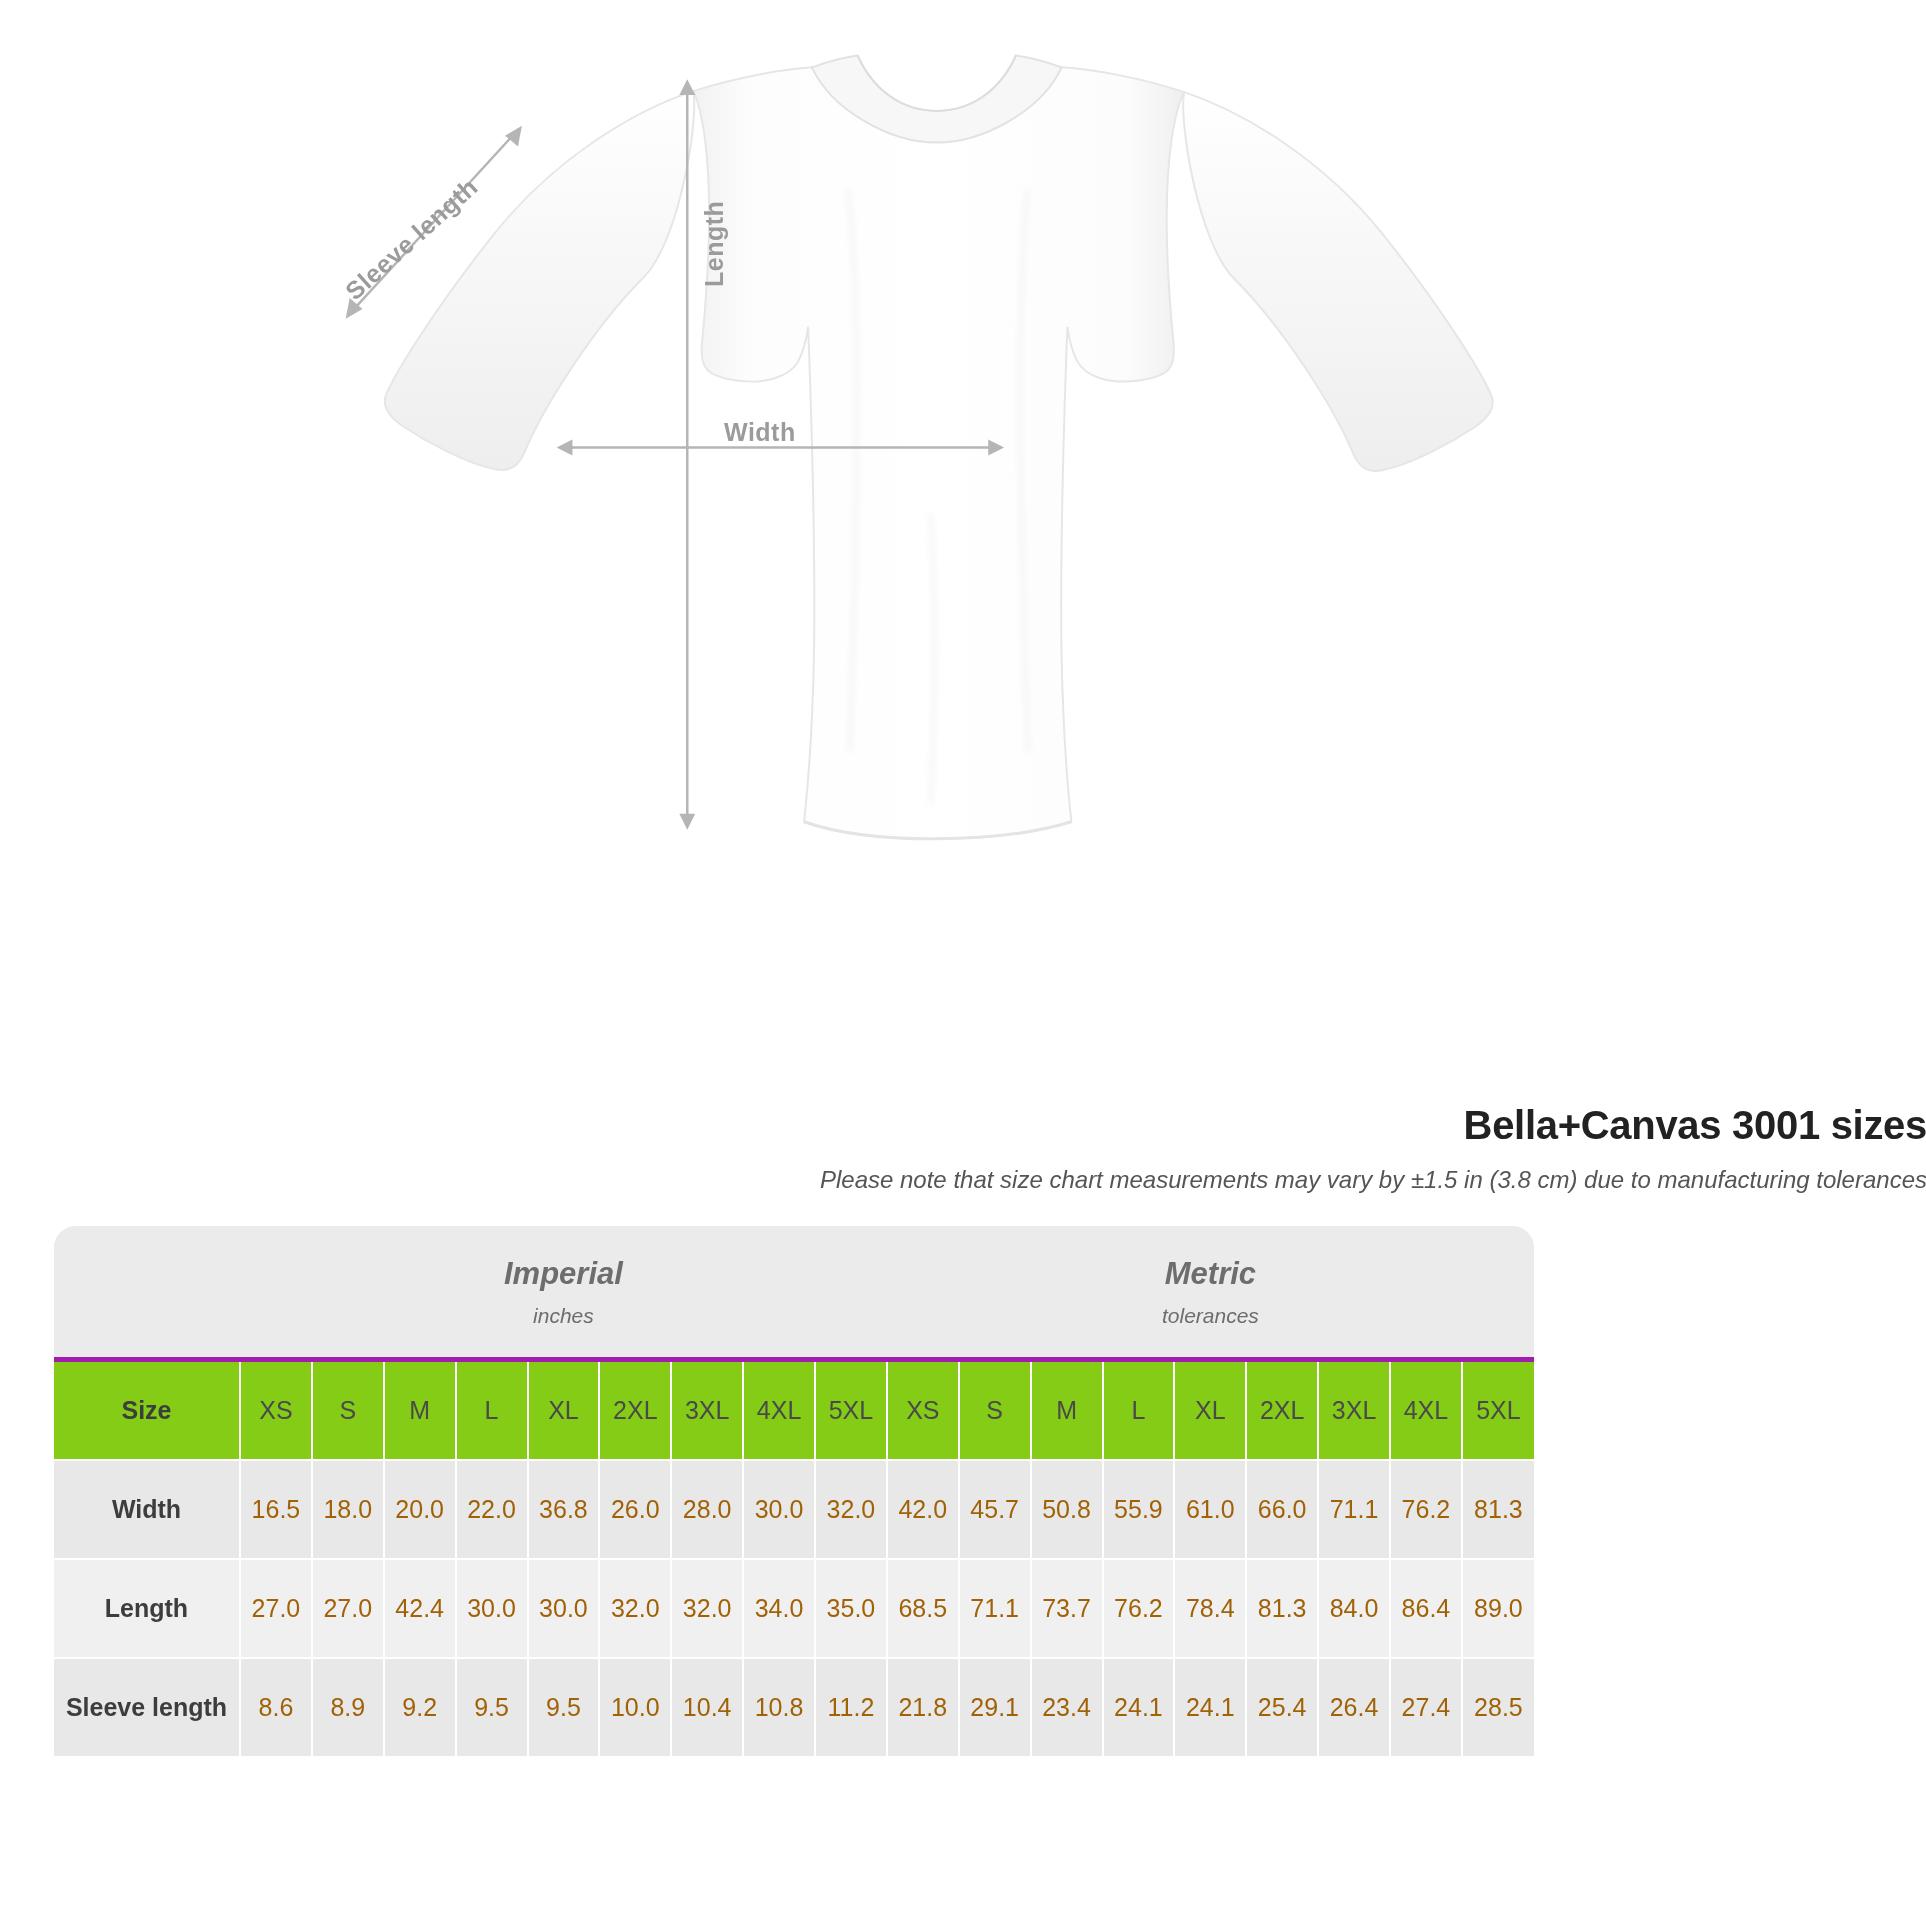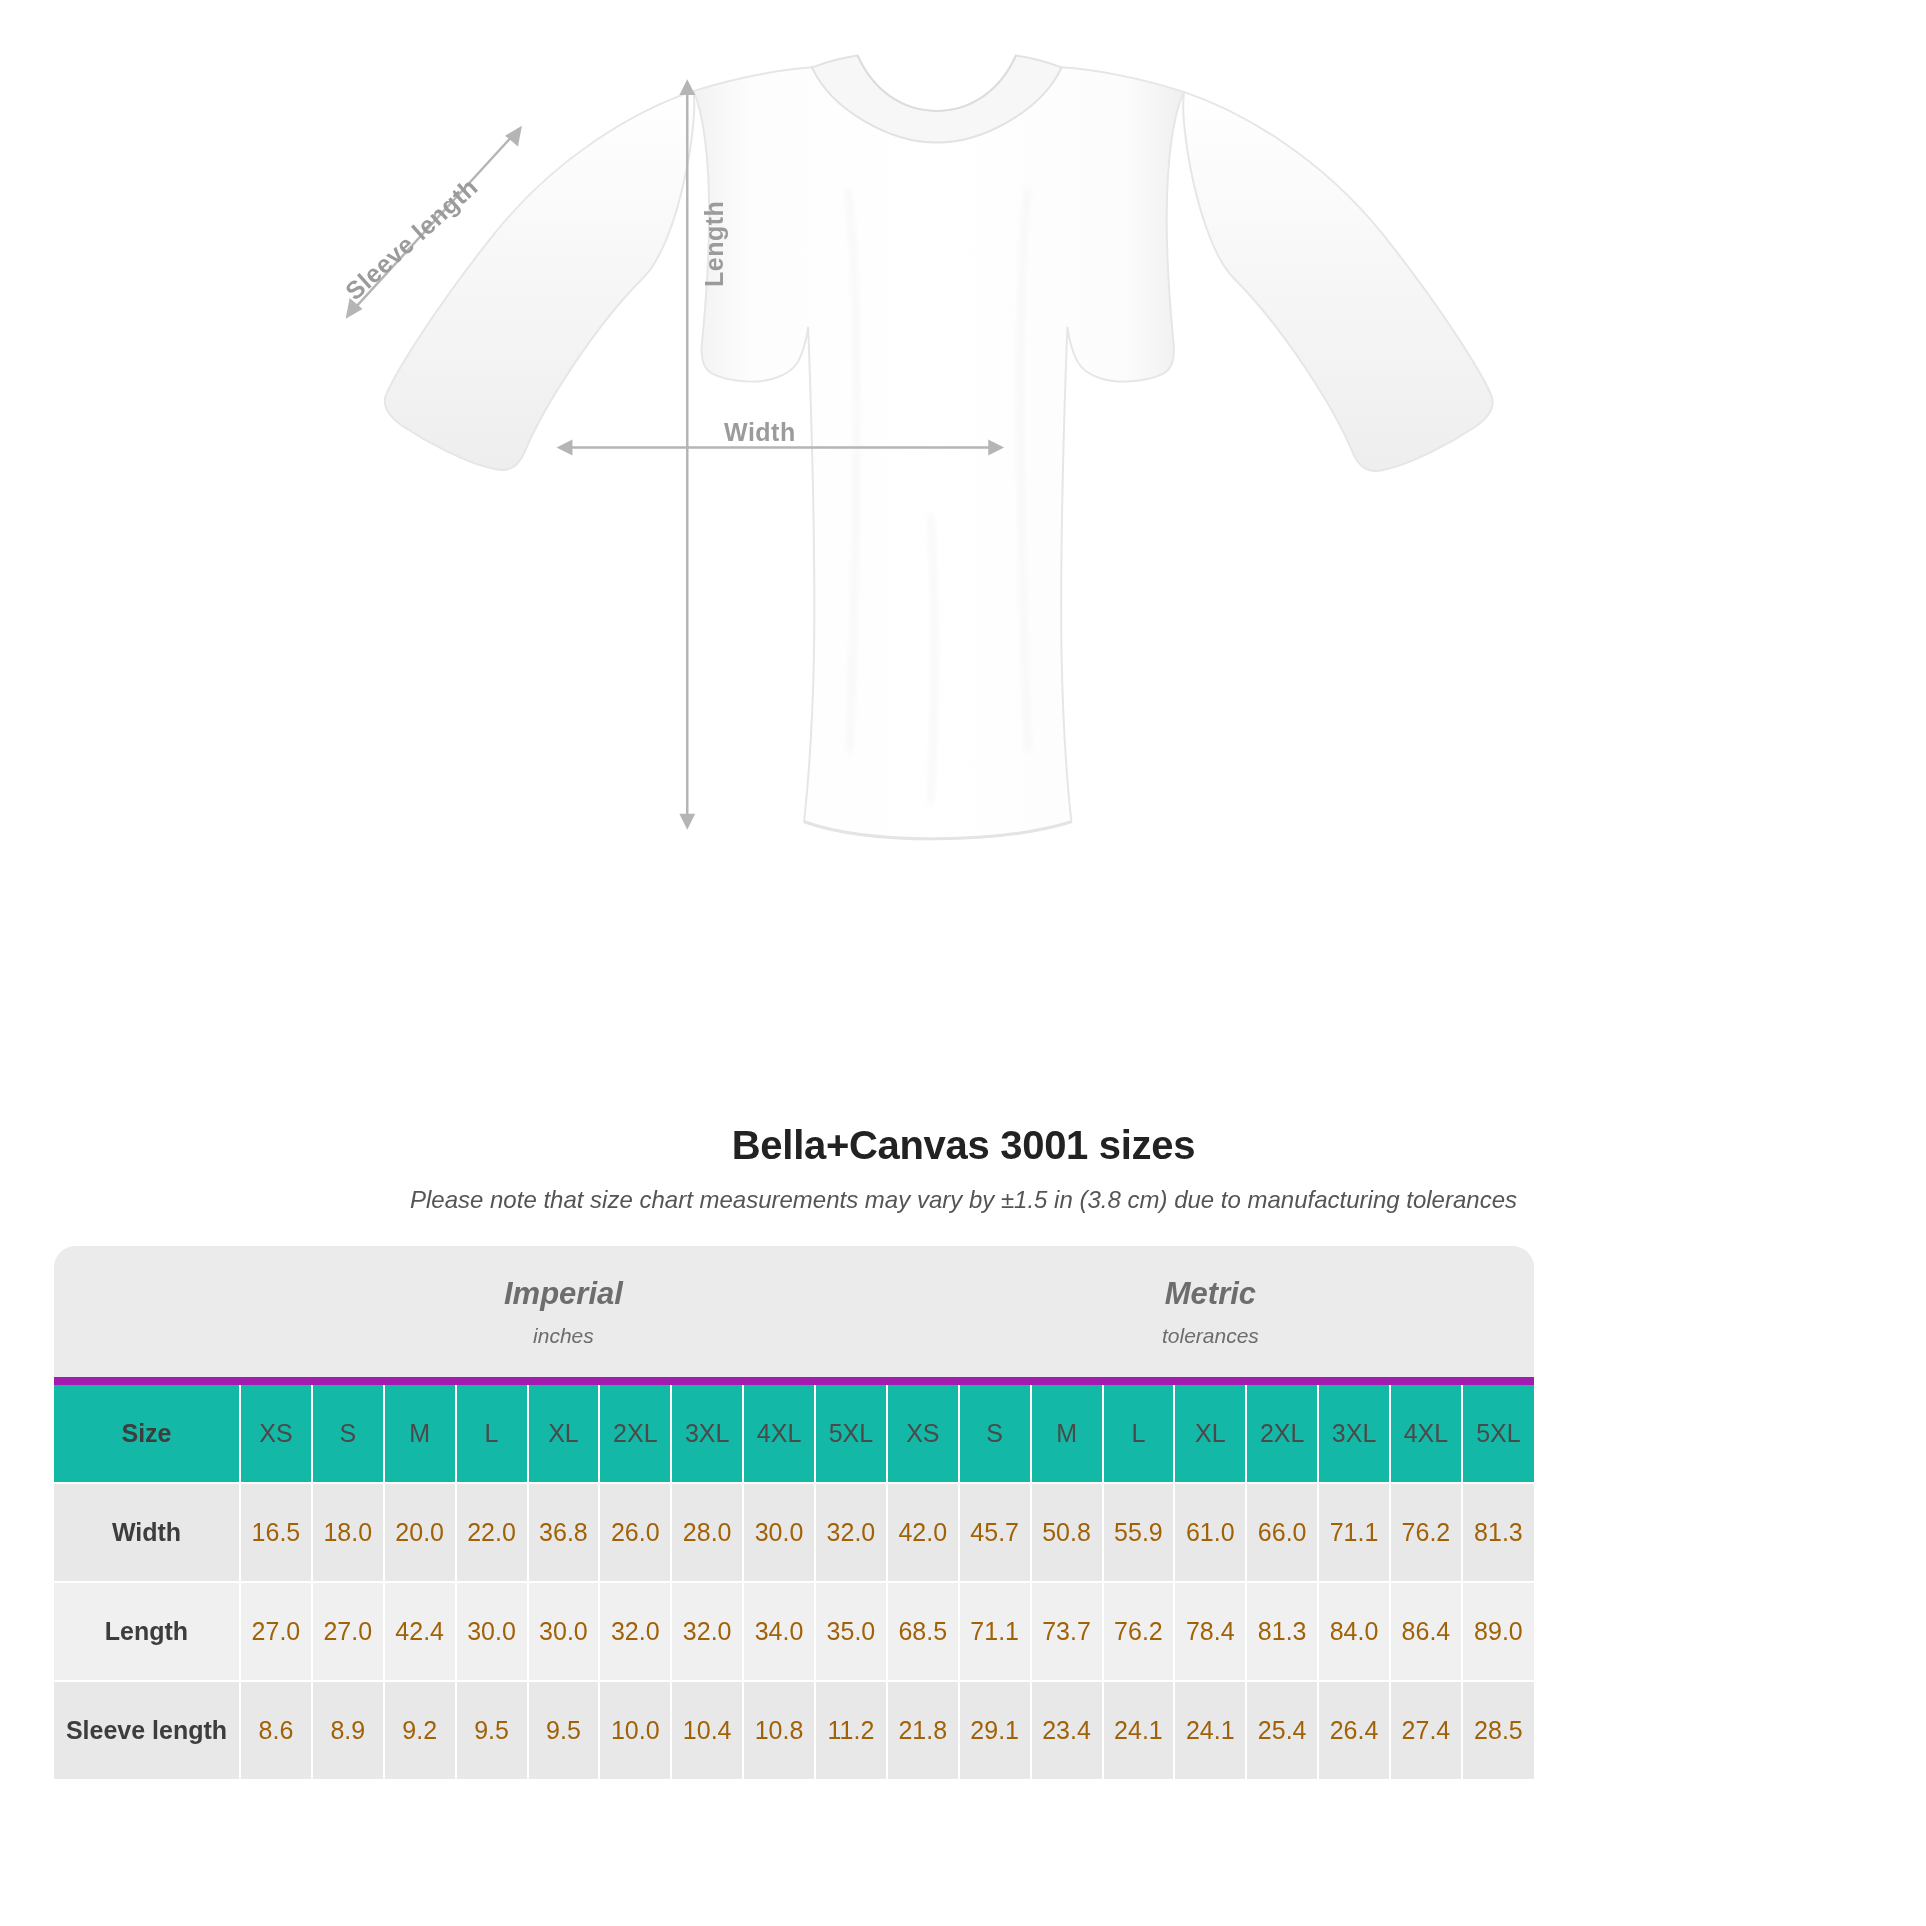--- a/index.html
+++ b/index.html
@@ -53,22 +53,22 @@
   .dim-label.sleeve {
     left: 359px;
     top: 277px;
     transform: rotate(-42deg);
     transform-origin: left bottom;
     white-space: nowrap;
   }
 
   
   .title-block {
-    text-align: center;
-    margin-top: 24px;
+    text-align: right;
+    margin-top: 4px;
   }
   .chart-title {
     font-size: 40px;
     font-weight: bold;
     color: #222222;
     letter-spacing: -0.3px;
   }
   .chart-note {
     margin-top: 18px;
     font-size: 24px;
@@ -108,25 +108,25 @@
   }
   .unit-sub {
     font-size: 21px;
     font-style: italic;
     color: #6d6d6d;
     margin-top: 12px;
   }
   
   .size-row td {
     height: 95px;
-    background: #14b8a6;
+    background: #84cc16;
     color: #4a4a4a;
     font-weight: bold;
     font-size: 25px;
-    border-top: 8px solid #a21caf;
+    border-top: 5px solid #a21caf;
     border-left: 2px solid #ffffff;
   }
   .size-row td.rowlabel {
     font-size: 25px;
   }
   
   .data-row td {
     height: 95px;
     font-size: 25px;
     color: #a16207;

